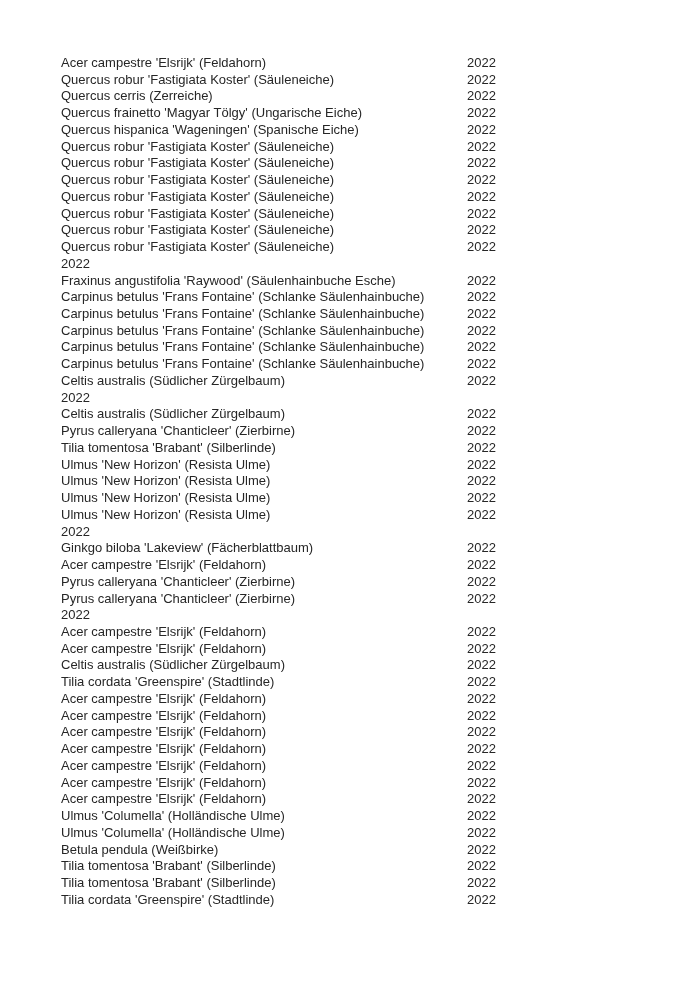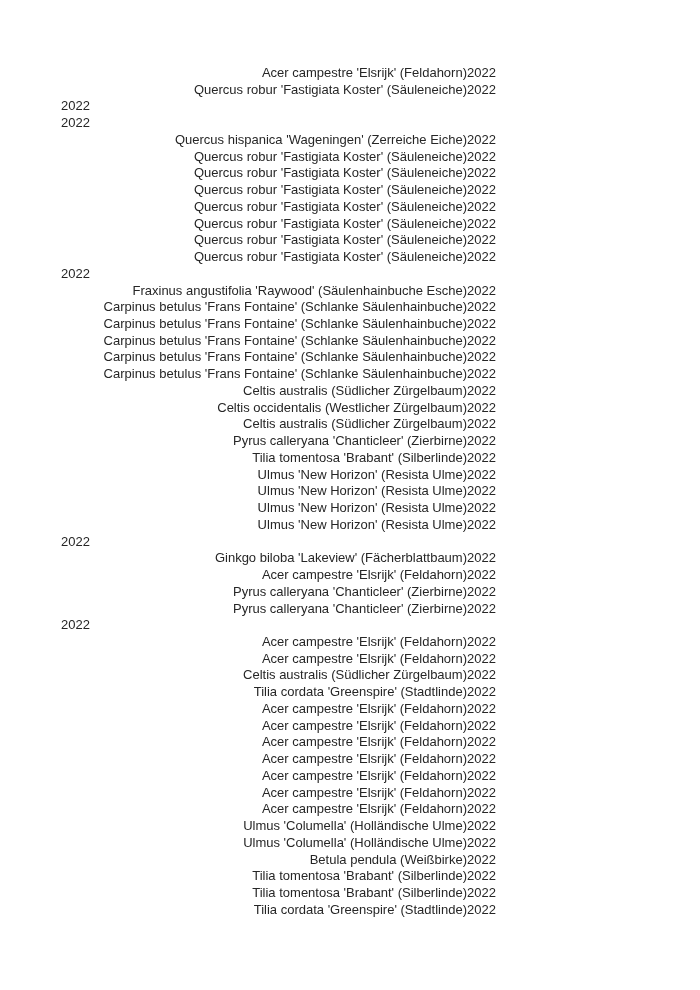--- a/index.html
+++ b/index.html
@@ -16,23 +16,22 @@
   }
   .page {
     position: relative;
     width: 700px;
     height: 990px;
     background: #ffffff;
   }
   .tree-list {
     position: absolute;
     left: 61px;
-    top: 65px;
+    top: 55px;
     width: 620px;
-    text-align: right;
   }
   .tree-row {
     display: flex;
     align-items: baseline;
     height: 16.74px;
     line-height: 16.74px;
     font-size: 13px;
     white-space: nowrap;
   }
   .species-cell {
@@ -53,29 +52,31 @@
     <span class="species-cell">Acer campestre 'Elsrijk' (Feldahorn)</span>
     <span class="year-cell">2022</span>
   </div>
 
   <div class="tree-row">
     <span class="species-cell">Quercus robur 'Fastigiata Koster' (Säuleneiche)</span>
     <span class="year-cell">2022</span>
   </div>
 
   <div class="tree-row">
-    <span class="year-cell">2022</span>
-  </div>
-
-  <div class="tree-row">
-    <span class="year-cell">2022</span>
-  </div>
-
-  <div class="tree-row">
-    <span class="species-cell">Quercus hispanica 'Wageningen' (Zerreiche Eiche)</span>
+    <span class="species-cell">Quercus cerris (Zerreiche)</span>
+    <span class="year-cell">2022</span>
+  </div>
+
+  <div class="tree-row">
+    <span class="species-cell">Quercus frainetto 'Magyar Tölgy' (Ungarische Eiche)</span>
+    <span class="year-cell">2022</span>
+  </div>
+
+  <div class="tree-row">
+    <span class="species-cell">Quercus hispanica 'Wageningen' (Spanische Eiche)</span>
     <span class="year-cell">2022</span>
   </div>
 
   <div class="tree-row">
     <span class="species-cell">Quercus robur 'Fastigiata Koster' (Säuleneiche)</span>
     <span class="year-cell">2022</span>
   </div>
 
   <div class="tree-row">
     <span class="species-cell">Quercus robur 'Fastigiata Koster' (Säuleneiche)</span>
@@ -140,21 +141,20 @@
     <span class="species-cell">Carpinus betulus 'Frans Fontaine' (Schlanke Säulenhainbuche)</span>
     <span class="year-cell">2022</span>
   </div>
 
   <div class="tree-row">
     <span class="species-cell">Celtis australis (Südlicher Zürgelbaum)</span>
     <span class="year-cell">2022</span>
   </div>
 
   <div class="tree-row">
-    <span class="species-cell">Celtis occidentalis (Westlicher Zürgelbaum)</span>
     <span class="year-cell">2022</span>
   </div>
 
   <div class="tree-row">
     <span class="species-cell">Celtis australis (Südlicher Zürgelbaum)</span>
     <span class="year-cell">2022</span>
   </div>
 
   <div class="tree-row">
     <span class="species-cell">Pyrus calleryana 'Chanticleer' (Zierbirne)</span>

